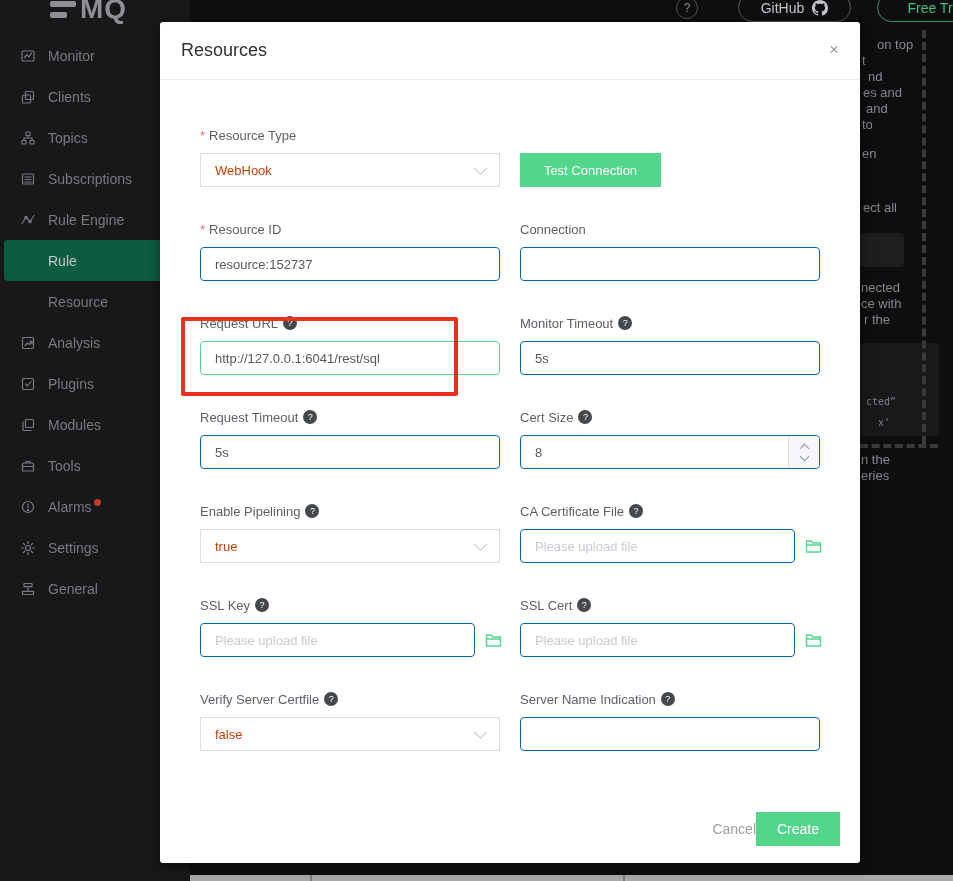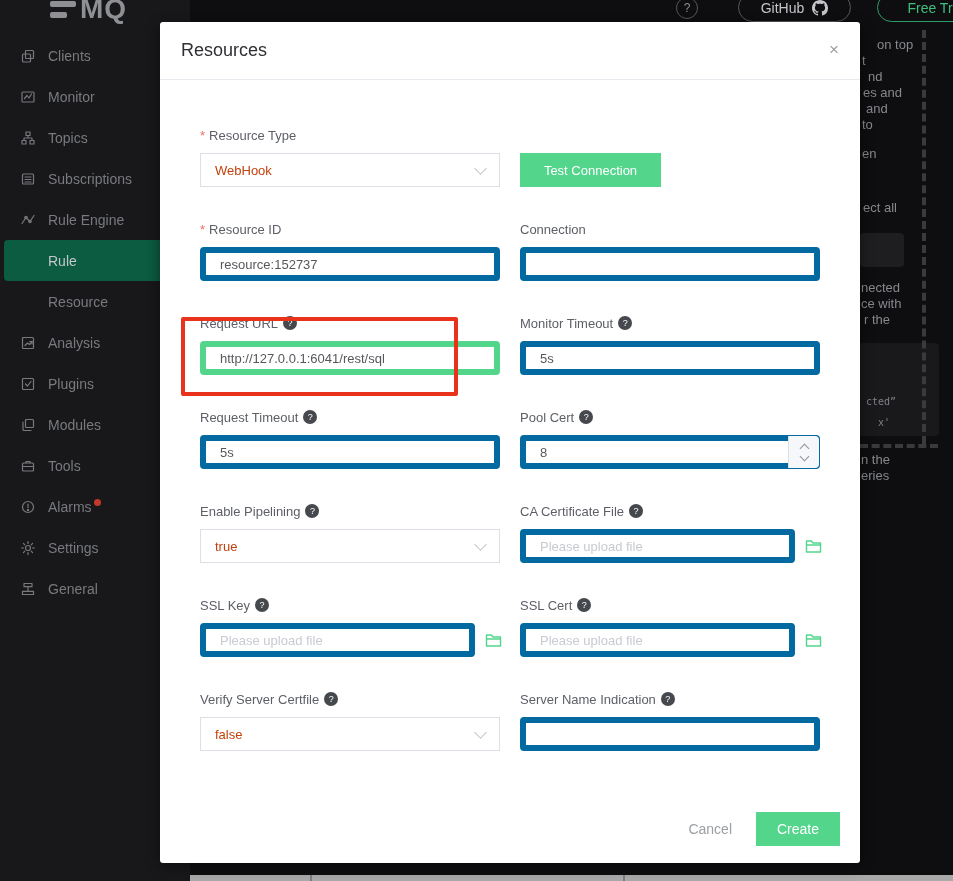--- a/index.html
+++ b/index.html
@@ -45,40 +45,40 @@
     z-index:5;box-shadow:0 3px 14px rgba(0,0,0,.45);}
   .modal-header{height:57px;border-bottom:1px solid #e8ebf0;display:flex;align-items:center;padding-left:21px;}
   .modal-title{font-size:18px;color:#2f3033;}
   .modal-close{position:absolute;top:19px;right:21px;font-size:17px;color:#9b9ea3;cursor:pointer;line-height:1;}
   .modal-body{padding:46px 40px 0;display:grid;grid-template-columns:300px 300px;column-gap:20px;row-gap:33px;}
   .field-label{display:flex;align-items:center;font-size:13px;color:#5c5f66;height:18px;margin-bottom:9px;}
   .req{color:#f56c6c;margin-right:4px;}
   .help-badge{width:14px;height:14px;border-radius:50%;background:#45484d;color:#fff;font-size:9px;
     display:inline-flex;align-items:center;justify-content:center;margin-left:5px;cursor:pointer;}
   .control{position:relative;}
-  .text-input{box-sizing:border-box;width:100%;height:34px;border:6px solid #0369a1;border-radius:4px;
+  .text-input{box-sizing:border-box;width:100%;height:34px;border:1px solid #0369a1;border-radius:4px;
     padding:0 14px;font-size:13px;color:#56585c;font-family:inherit;outline:none;background:#fff;}
   .text-input::placeholder{color:#c7cbd1;}
   .focus-green{border-color:#53d68c;}
   .select-box{box-sizing:border-box;height:34px;border:1px solid #dcdfe6;border-radius:0;padding:0 14px;
     font-size:13px;color:#c2410c;display:flex;align-items:center;justify-content:space-between;cursor:pointer;background:#fff;}
   .chev{width:8px;height:8px;border-right:1.5px solid #bfc3c9;border-bottom:1.5px solid #bfc3c9;
     transform:rotate(45deg);margin-top:-4px;}
   .upload-row{display:flex;align-items:center;}
   .upload-row .text-input{width:275px;flex:0 0 275px;}
   .folder-btn{margin-left:10px;display:inline-flex;cursor:pointer;}
   .num-input{padding-right:36px;}
   .stepper{position:absolute;top:1px;right:1px;width:30px;height:32px;background:#f5f7fa;border-left:1px solid #dcdfe6;
     border-radius:0 4px 4px 0;display:flex;flex-direction:column;align-items:center;justify-content:center;gap:4px;cursor:pointer;}
   .arrow-up{width:6px;height:6px;border-left:1.4px solid #8f939a;border-top:1.4px solid #8f939a;transform:rotate(45deg);}
   .arrow-down{width:6px;height:6px;border-right:1.4px solid #8f939a;border-bottom:1.4px solid #8f939a;transform:rotate(45deg);margin-top:-3px;}
   .btn{border:none;border-radius:0;background:#53d68c;color:#fff;font-size:13px;font-family:inherit;cursor:pointer;}
   .test-btn{width:141px;height:34px;}
   .create-btn{width:84px;height:34px;font-size:14px;}
-  .modal-footer{position:absolute;right:20px;bottom:17px;display:flex;align-items:center;gap:24px;}
+  .modal-footer{position:absolute;right:20px;bottom:17px;display:flex;align-items:center;}
   .cancel-btn{color:#9b9ea3;font-size:14px;cursor:pointer;}
 
   
   .annotation{position:absolute;left:181px;top:317px;width:269px;height:71px;border:4px solid #e8321c;
     border-radius:2px;z-index:9;pointer-events:none;}
 
   .ni-icon svg{stroke:#77797d;fill:none;stroke-width:1.2;stroke-linecap:round;stroke-linejoin:round;}
 </style>
 </head>
 <body>
@@ -121,34 +121,34 @@
       <span class="brand-mark">
           <i class="b1"></i>
           <i class="b2"></i>
         </span>
       <span class="brand-text">MQ</span>
     </div>
     <div class="nav">
       <div class="nav-item">
         <span class="ni-icon">
             <svg viewBox="0 0 16 16" width="16" height="16">
+              <rect x="2" y="3" width="12" height="10" rx="1"></rect>
+              <path d="M4.5 9.5l2.5-3 2 2.5 2.5-4"></path>
+            </svg>
+          </span>
+        <span>Monitor</span>
+      </div>
+      <div class="nav-item">
+        <span class="ni-icon">
+            <svg viewBox="0 0 16 16" width="16" height="16">
               <rect x="5.5" y="2.5" width="8" height="8" rx="1"></rect>
               <rect x="2.5" y="6" width="8" height="8" rx="1"></rect>
             </svg>
           </span>
         <span>Clients</span>
-      </div>
-      <div class="nav-item">
-        <span class="ni-icon">
-            <svg viewBox="0 0 16 16" width="16" height="16">
-              <rect x="2" y="3" width="12" height="10" rx="1"></rect>
-              <path d="M4.5 9.5l2.5-3 2 2.5 2.5-4"></path>
-            </svg>
-          </span>
-        <span>Monitor</span>
       </div>
       <div class="nav-item">
         <span class="ni-icon">
             <svg viewBox="0 0 16 16" width="16" height="16">
               <rect x="6" y="2" width="4" height="3.5"></rect>
               <rect x="2" y="10.5" width="4" height="3.5"></rect>
               <rect x="10" y="10.5" width="4" height="3.5"></rect>
               <path d="M8 5.5V8M4 10.5V8h8v2.5"></path>
             </svg>
           </span>
@@ -317,21 +317,21 @@
         <div class="field-label">
           <span>Request Timeout</span>
           <span class="help-badge">?</span>
         </div>
         <div class="control">
           <input class="text-input" value="5s" style="">
         </div>
       </div>
       <div>
         <div class="field-label">
-          <span>Pool Cert</span>
+          <span>Cert Size</span>
           <span class="help-badge">?</span>
         </div>
         <div class="control">
           <input class="text-input num-input" value="8" style="">
           <div class="stepper">
             <span class="arrow-up"></span>
             <span class="arrow-down"></span>
           </div>
         </div>
       </div>

